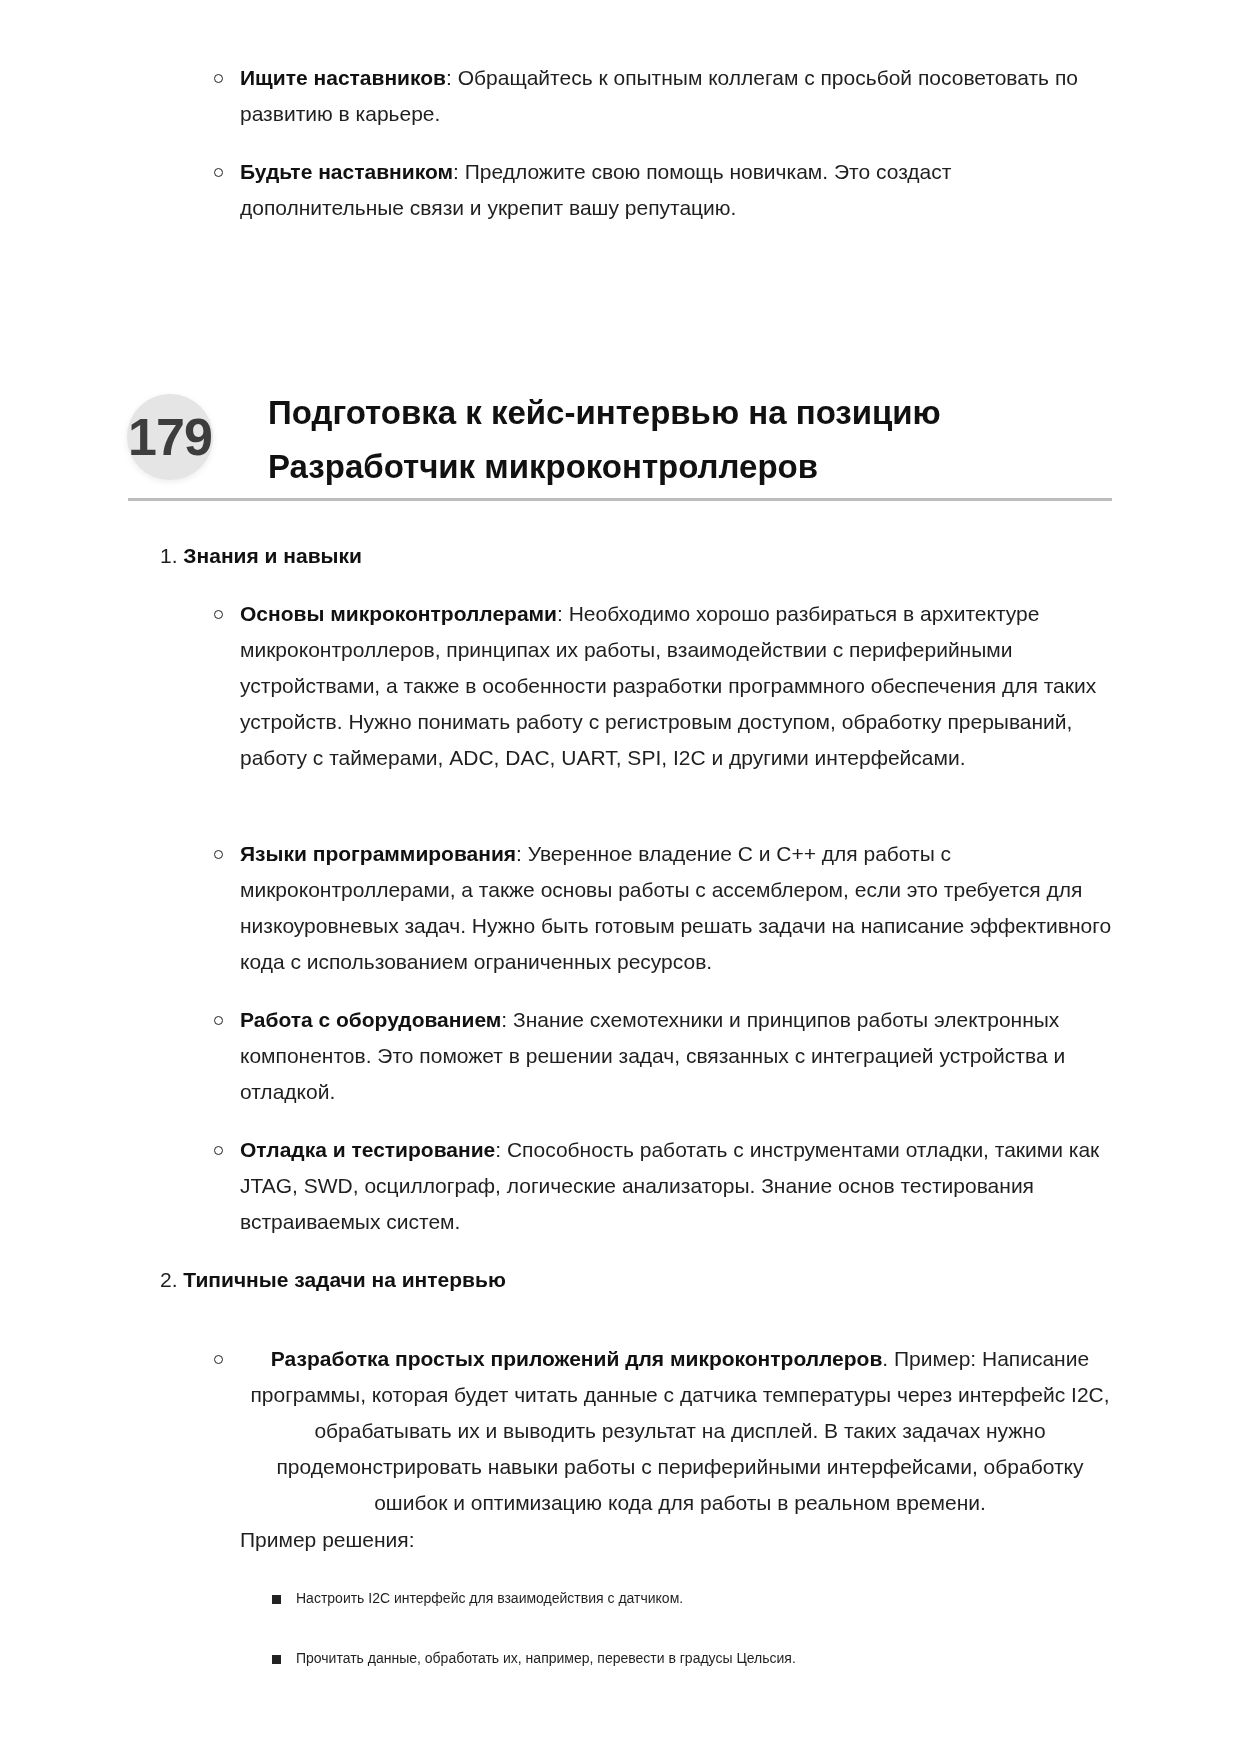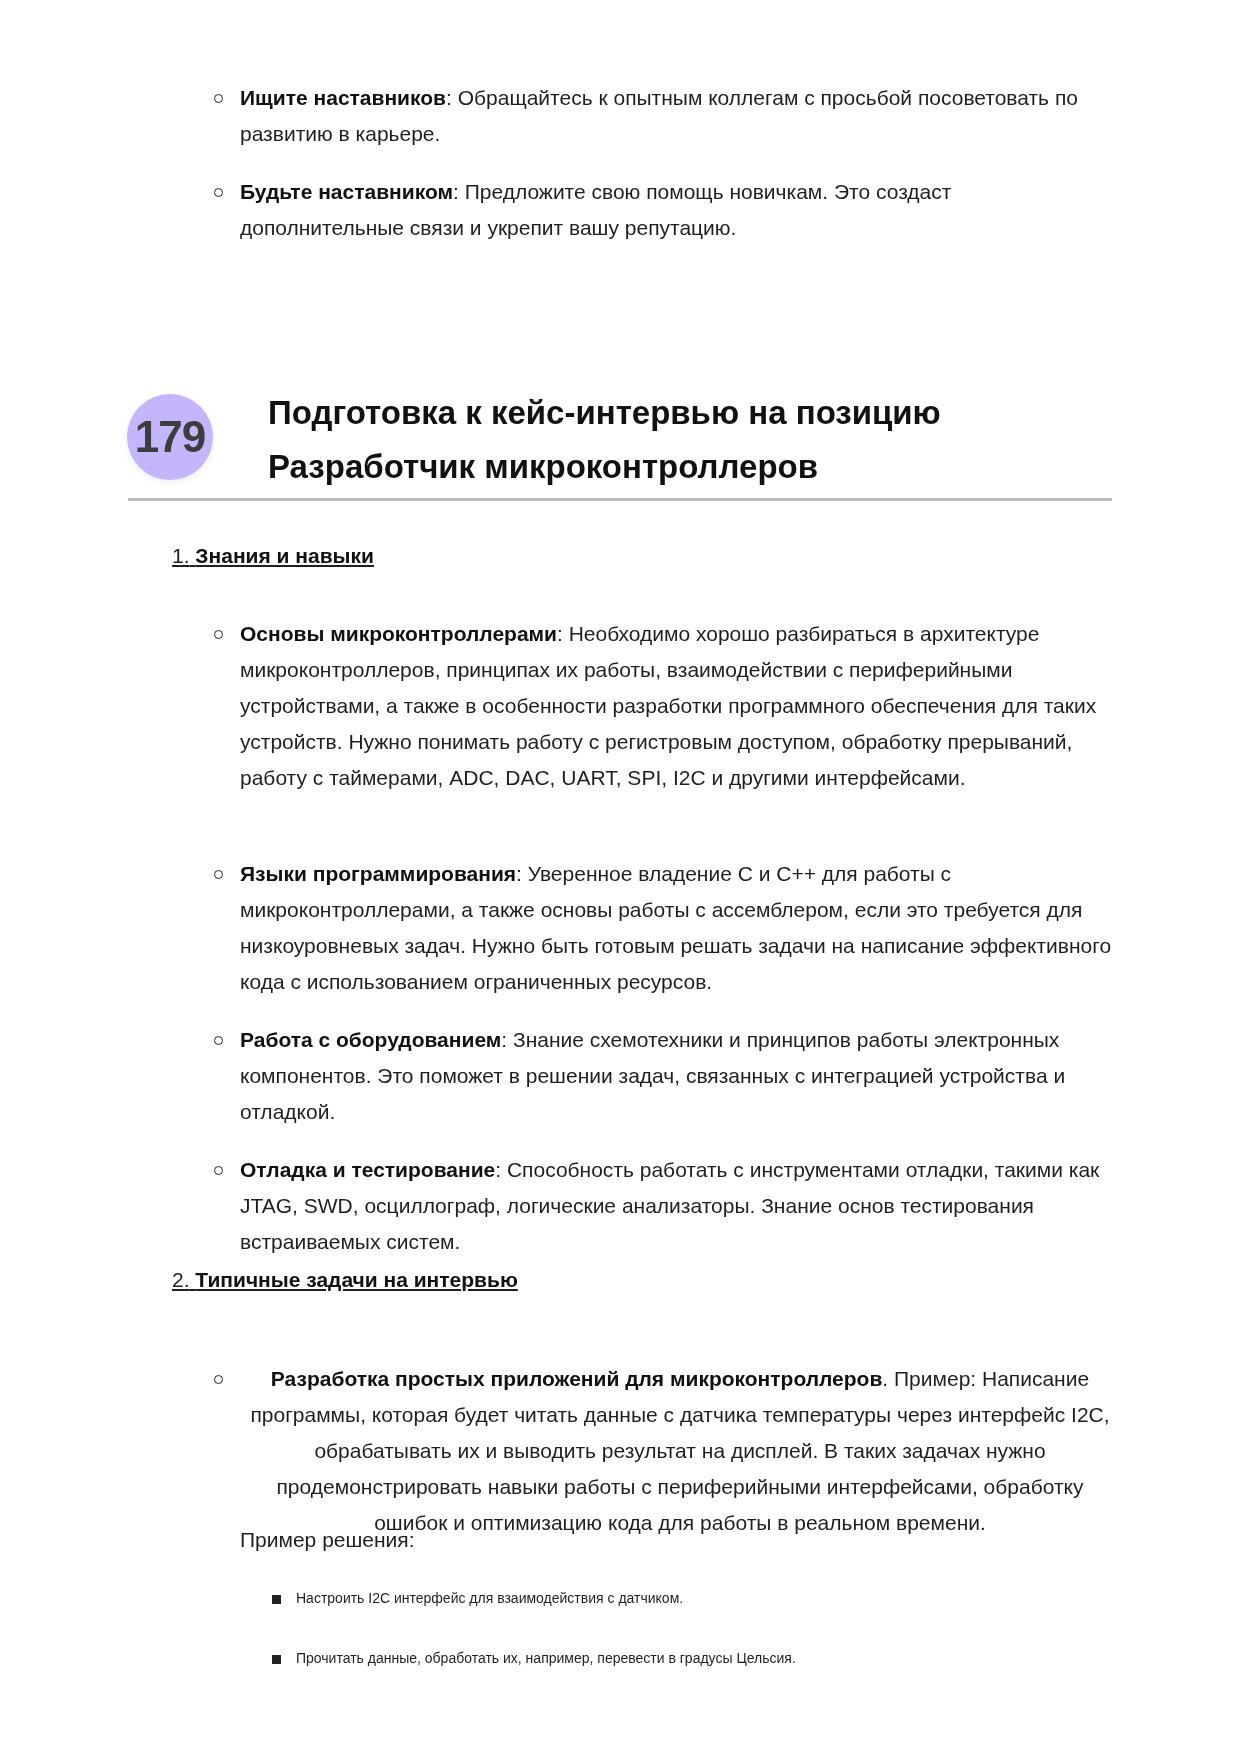--- a/index.html
+++ b/index.html
@@ -1,31 +1,31 @@
 <!DOCTYPE html>
 <html><head>
 <meta charset="utf-8">
 <style>
   html, body { margin:0; padding:0; background:#ffffff; }
   body { width:1239px; height:1753px; overflow:hidden; position:relative;
          font-family:"Liberation Sans", "DejaVu Sans", sans-serif; color:#1f1f1f; }
   .page { position:absolute; left:0; top:0; width:1239px; }
-  .sub-item { position:absolute; left:240px; width:880px; font-size:21px; line-height:36px;margin-top:20px; }
+  .sub-item { position:absolute; left:240px; width:880px; font-size:21px; line-height:36px; }
   .bullet-circle { position:absolute; left:-26px; top:14px; width:9px; height:9px;
          border:1.6px solid #222; border-radius:50%; box-sizing:border-box; }
   .bullet-square { position:absolute; left:-24px; top:15px; width:9px; height:9px; background:#222; }
   b { font-weight:700; color:#111; }
   .badge { position:absolute; left:127px; top:394px; width:86px; height:86px; border-radius:50%;
-           background:#c4b5fd; box-shadow:0 2px 6px rgba(0,0,0,0.08);
+           background:#e5e5e5; box-shadow:0 2px 6px rgba(0,0,0,0.08);
            display:flex; align-items:center; justify-content:center;
-           font-size:44px; font-weight:700; color:#3d3d3d; letter-spacing:-1px; }
+           font-size:52px; font-weight:700; color:#3d3d3d; letter-spacing:-1px; }
   .heading { position:absolute; left:268px; top:386px; width:860px; font-size:33px; font-weight:700;
              line-height:54px; color:#111; }
   .rule { position:absolute; left:128px; top:498px; width:984px; height:3px; background:#bdbdbd; }
-  .num-item { position:absolute; left:172px; font-size:21px; line-height:36px;text-decoration:underline; }
+  .num-item { position:absolute; left:160px; font-size:21px; line-height:36px; }
   .num-item .num { font-weight:400; }
   .para { position:absolute; left:240px; font-size:21px; line-height:36px; }
   .sq-item { position:absolute; left:296px; font-size:14px; line-height:36px; width:820px; }
 </style>
 </head>
 <body>
 
 <div class="page">
 
   <div class="sub-item" style="top:60px;">

